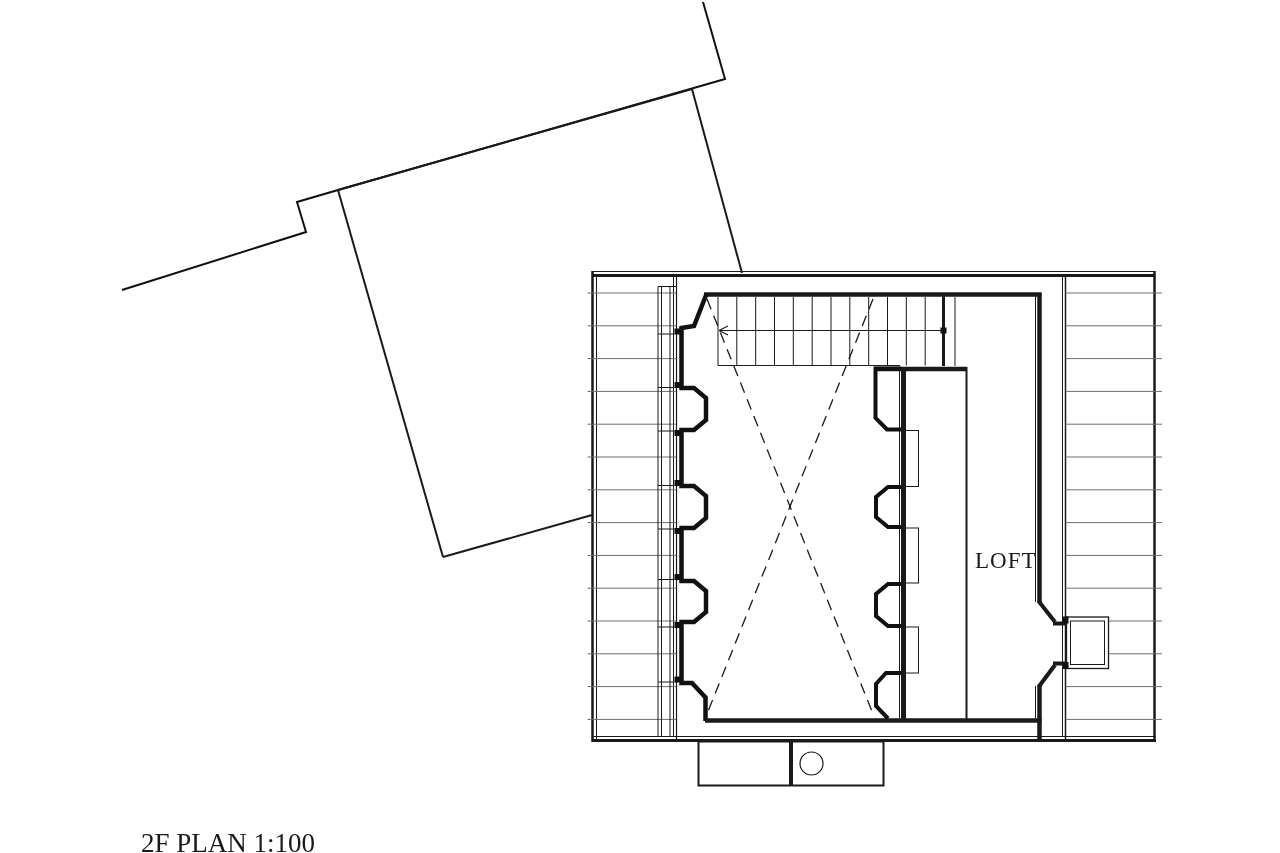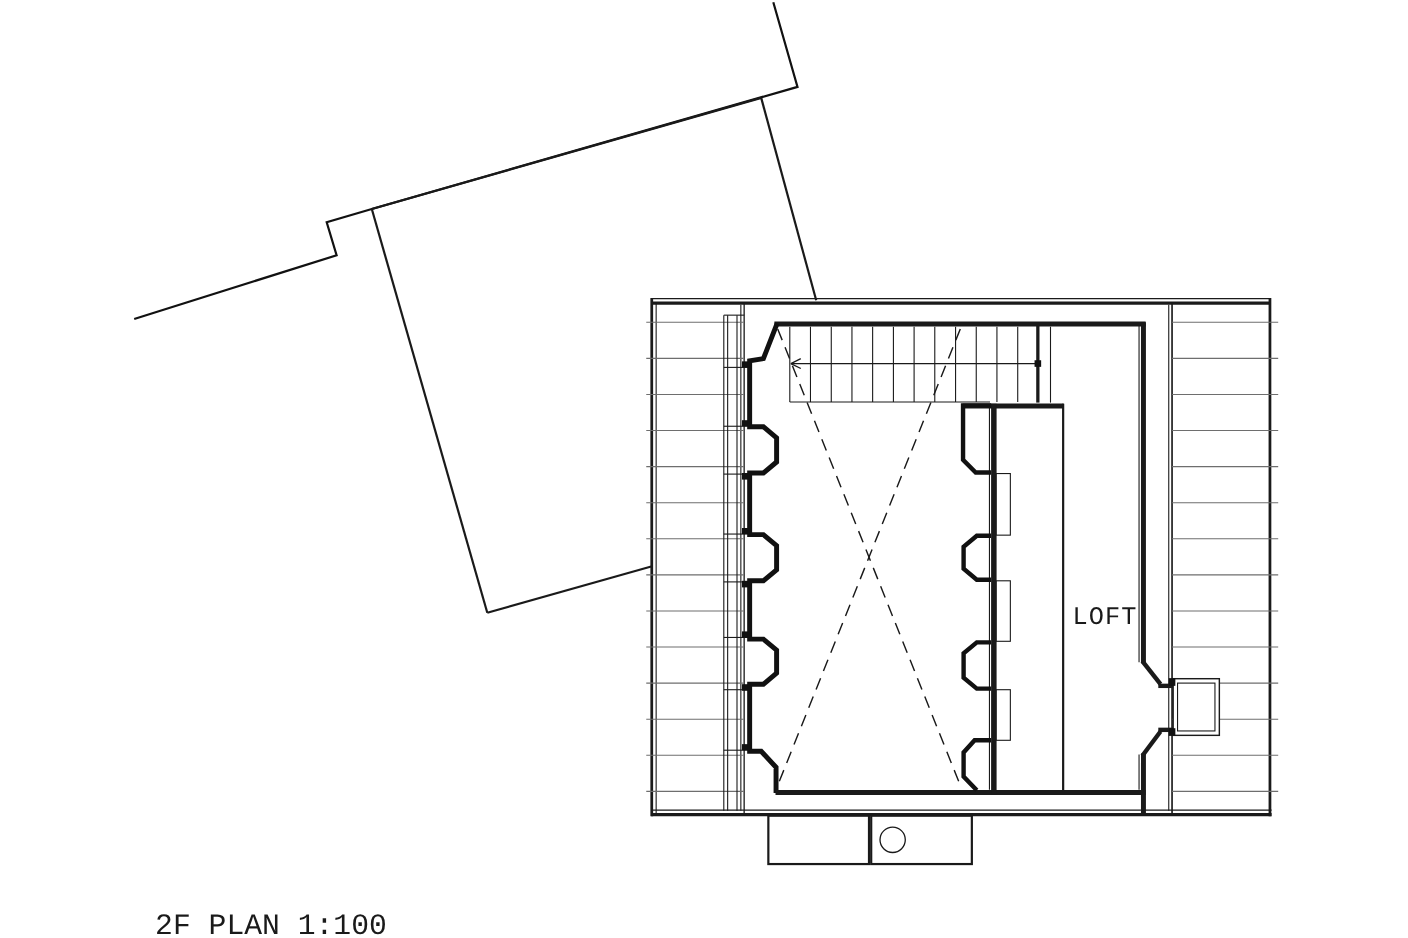--- a/index.html
+++ b/index.html
@@ -1,21 +1,21 @@
 <!DOCTYPE html>
 <html><head>
 <meta charset="utf-8">
 <style>
   html,body{margin:0;padding:0;background:#ffffff;}
   #canvas{
     position:relative;
     width:1280px;height:853px;
     background:#ffffff;
     overflow:hidden;
-    font-family:Liberation Mono, monospace;
+    font-family:Liberation Serif, serif;
   }
   #plan-svg{position:absolute;left:0;top:0;}
   .room-label{
     position:absolute;
     color:#1a1a1a;
     font-size:23px;
     letter-spacing:1px;
     white-space:nowrap;
   }
   .caption-label{

